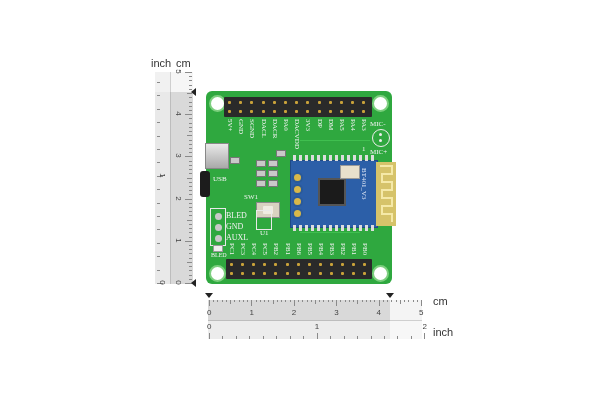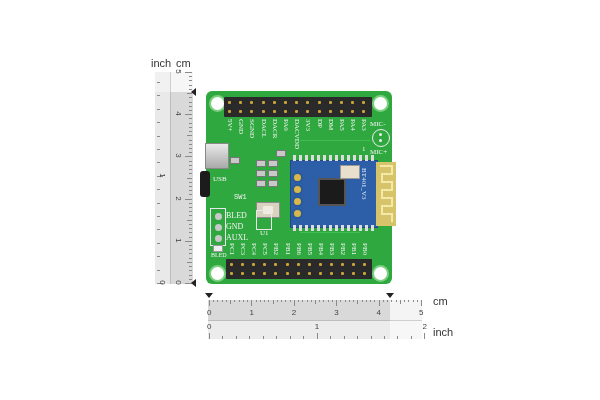--- a/index.html
+++ b/index.html
@@ -315,21 +315,21 @@
     <div class="silk silk-rot" style="left:358.1px;top:243px;">PB1</div>
     <div class="silk silk-rot" style="left:369.2px;top:243px;">PB0</div>
   </div>
 
 <div class="abs usb"></div>
 <div class="abs silk" style="left:213px;top:175px;">USB</div>
 <div class="abs jack"></div>
 <div class="abs sw">
   <div style="position:absolute;left:6px;top:3px;width:10px;height:8px;background:#f0ece2;border-radius:1px;"></div>
 </div>
-<div class="abs silk" style="left:234px;top:193px;font-family:Liberation Mono, monospace;">SW1</div>
+<div class="abs silk" style="left:244px;top:193px;">SW1</div>
 
 <div class="smd" style="left:256px;top:160px;width:8px;height:5px;"></div>
 <div class="smd" style="left:256px;top:170px;width:8px;height:5px;"></div>
 <div class="smd" style="left:268px;top:160px;width:8px;height:5px;"></div>
 <div class="smd" style="left:268px;top:170px;width:8px;height:5px;"></div>
 <div class="smd" style="left:256px;top:180px;width:8px;height:5px;"></div>
 <div class="smd" style="left:268px;top:180px;width:8px;height:5px;"></div>
 <div class="smd" style="left:276px;top:150px;width:8px;height:5px;"></div>
 <div class="smd" style="left:230px;top:157px;width:8px;height:5px;"></div>
 

